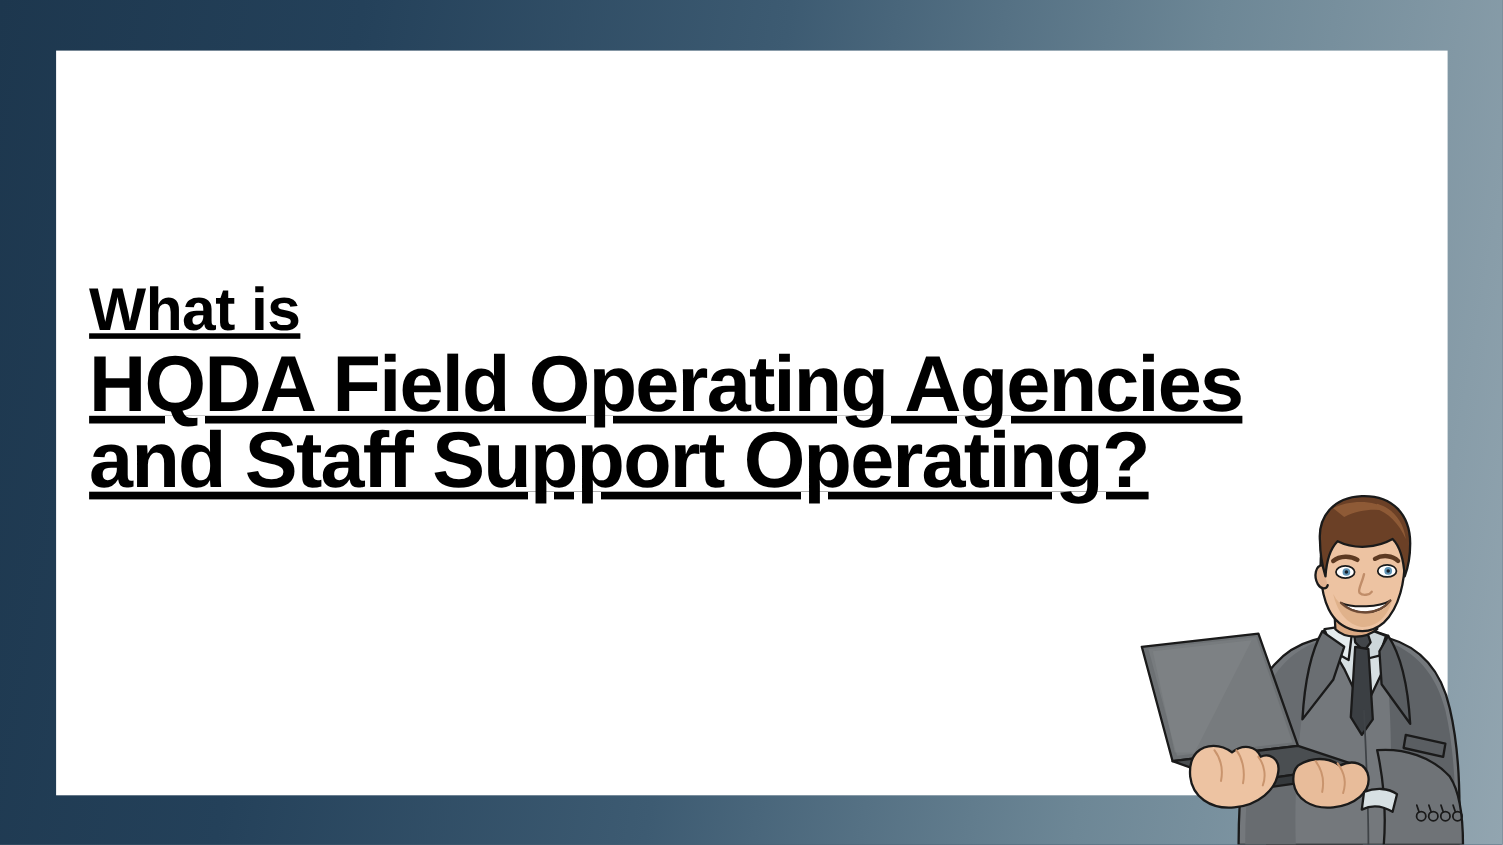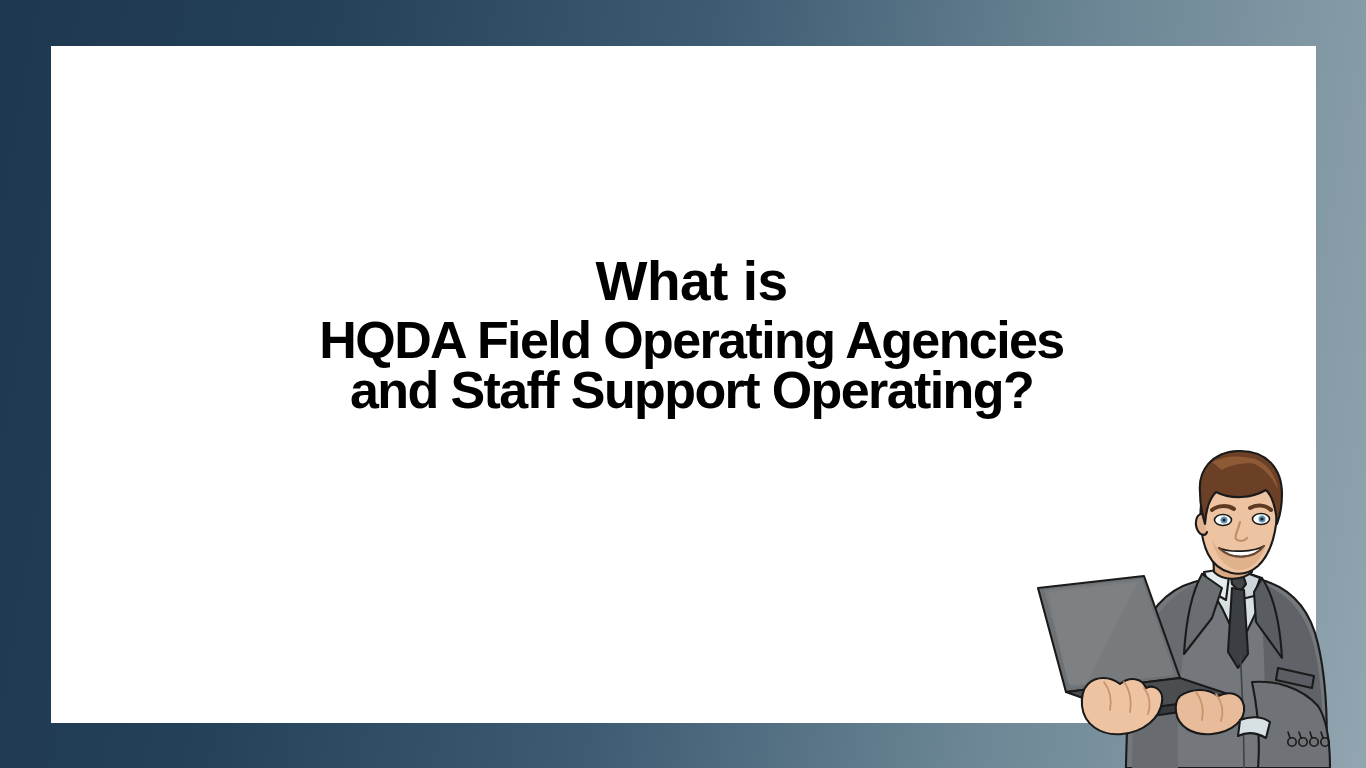--- a/index.html
+++ b/index.html
@@ -32,35 +32,36 @@
     height: 677px;
     background: #ffffff;
   }
 
   
   .text-block {
     position: absolute;
     left: 16px;
     right: 0;
     top: 206px;
-    text-align: center;
+    text-align: left;
     padding: 0 14px;
     box-sizing: border-box;
+    text-decoration: underline;
   }
   .eyebrow {
     font-size: 55px;
     font-weight: bold;
     line-height: 1.06;
     color: #000000;
     letter-spacing: -0.5px;
     margin: 0 0 6px 0;
     white-space: nowrap;
   }
   .headline {
-    font-size: 52px;
+    font-size: 72px;
     font-weight: bold;
     line-height: 0.96;
     color: #000000;
     letter-spacing: -1.6px;
     margin: 0;
   }
   .headline .hl-line {
     display: block;
     white-space: nowrap;
   }

